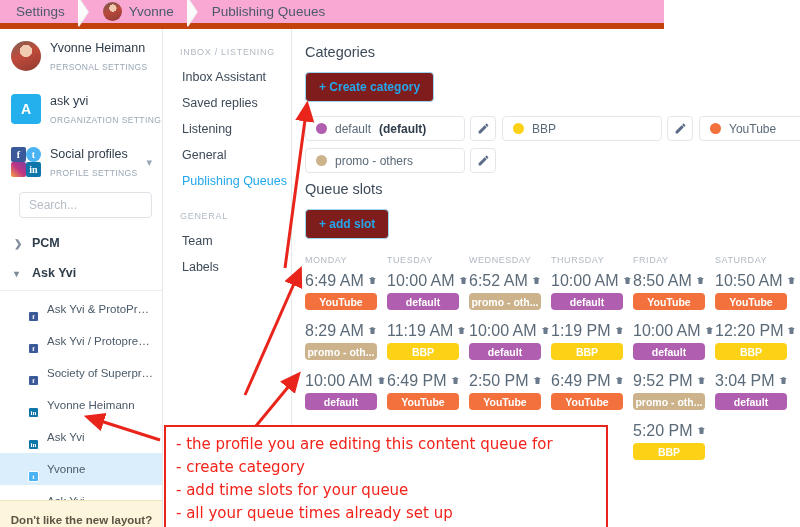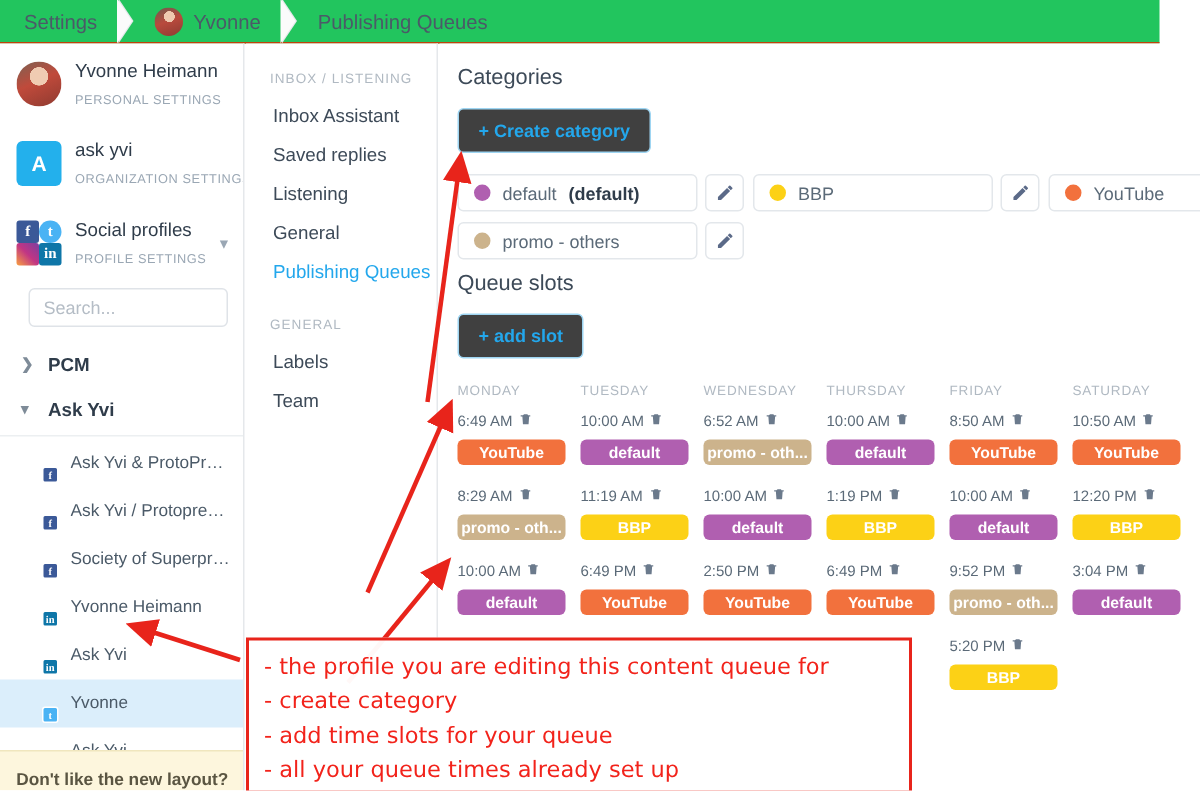--- a/index.html
+++ b/index.html
@@ -7,22 +7,22 @@
     width: 800px; height: 527px;
     font-family: "Liberation Sans", sans-serif;
     background: #ffffff;
     overflow: hidden;
     -webkit-font-smoothing: antialiased;
   }
   #app { position: relative; width: 800px; height: 527px; }
 
   
   .breadcrumb-bar {
-    position: absolute; top: 0; left: 0; width: 773px; height: 29px;
-    background: #22c55e; border-bottom: 1px solid #c2410c;
+    position: absolute; top: 0; left: 0; width: 664px; height: 29px;
+    background: #f9a8d4; border-bottom: 6px solid #c2410c;
     display: flex; align-items: center;
   }
   .crumb {
     display: flex; align-items: center; gap: 7px;
     font-size: 13.5px; color: #4b5a68; height: 29px;
     padding: 0 14px; position: relative;
   }
   .crumb.first { padding-left: 16px; }
   .crumb-sep {
     width: 0; height: 0; flex: 0 0 auto;
@@ -163,21 +163,21 @@
 
   
   .main {
     position: absolute; top: 29px; left: 293px; width: 507px; height: 498px;
     background: #fff; padding: 15px 0 0 12px; overflow: hidden;
   }
   .sec-title { font-size: 14.5px; color: #3d4a58; margin-bottom: 12px; }
   .outline-btn {
     display: inline-block; border: 1px solid #9ed5f2; border-radius: 4px;
     color: #23a7ec; font-size: 12px; font-weight: 700;
-    padding: 7px 13px; background: #404040; cursor: pointer;
+    padding: 7px 13px; background: #7f1d1d; cursor: pointer;
   }
 
   .chip-rows { margin-top: 14px; }
   .chip-row { display: flex; gap: 6px; margin-bottom: 7px; }
   .chip-pair { display: flex; gap: 5px; }
   .chip {
     width: 160px; height: 25px; border: 1px solid #e3e7eb; border-radius: 4px;
     background: #fff; display: flex; align-items: center; gap: 8px;
     padding: 0 10px; font-size: 12px; color: #5b6a78; white-space: nowrap;
   }
@@ -193,21 +193,21 @@
   .grid { margin-top: 16px; display: flex; }
   .daycol { width: 82px; flex: 0 0 auto; }
   .dayhead {
     font-size: 9px; color: #b0b9c2; letter-spacing: .55px;
     margin-bottom: 7px; white-space: nowrap;
   }
   .slot { margin-bottom: 12px; }
   .slot-top {
     display: flex; align-items: center; gap: 4px; margin-bottom: 3px;
   }
-  .slot-time { font-size: 10px; color: #5b6a78; white-space: nowrap; }
+  .slot-time { font-size: 16px; color: #5b6a78; white-space: nowrap; }
   .trash { cursor: pointer; flex: 0 0 auto; }
   .tag {
     width: 72px; height: 17px; border-radius: 4px;
     font-size: 10.5px; font-weight: 700; color: #fff;
     display: flex; align-items: center; justify-content: center;
     white-space: nowrap; overflow: hidden;
   }
   .slot.empty { height: 46px; }
 
   
@@ -330,22 +330,22 @@
   <div class="midnav">
     <div class="midnav-head">INBOX / LISTENING</div>
     <div class="midnav-item">Inbox Assistant</div>
     <div class="midnav-item">Saved replies</div>
     <div class="midnav-item">Listening</div>
 
     <div class="midnav-item">General</div>
     <div class="midnav-item active">Publishing Queues</div>
 
     <div class="midnav-head spaced">GENERAL</div>
+    <div class="midnav-item">Team</div>
     <div class="midnav-item">Labels</div>
-    <div class="midnav-item">Team</div>
   </div>
 
   <div class="main">
     <div class="sec-title">Categories</div>
     <div class="outline-btn">+ Create category</div>
 
     <div class="chip-rows">
       <div class="chip-row">
         <div class="chip-pair">
           <div class="chip">

